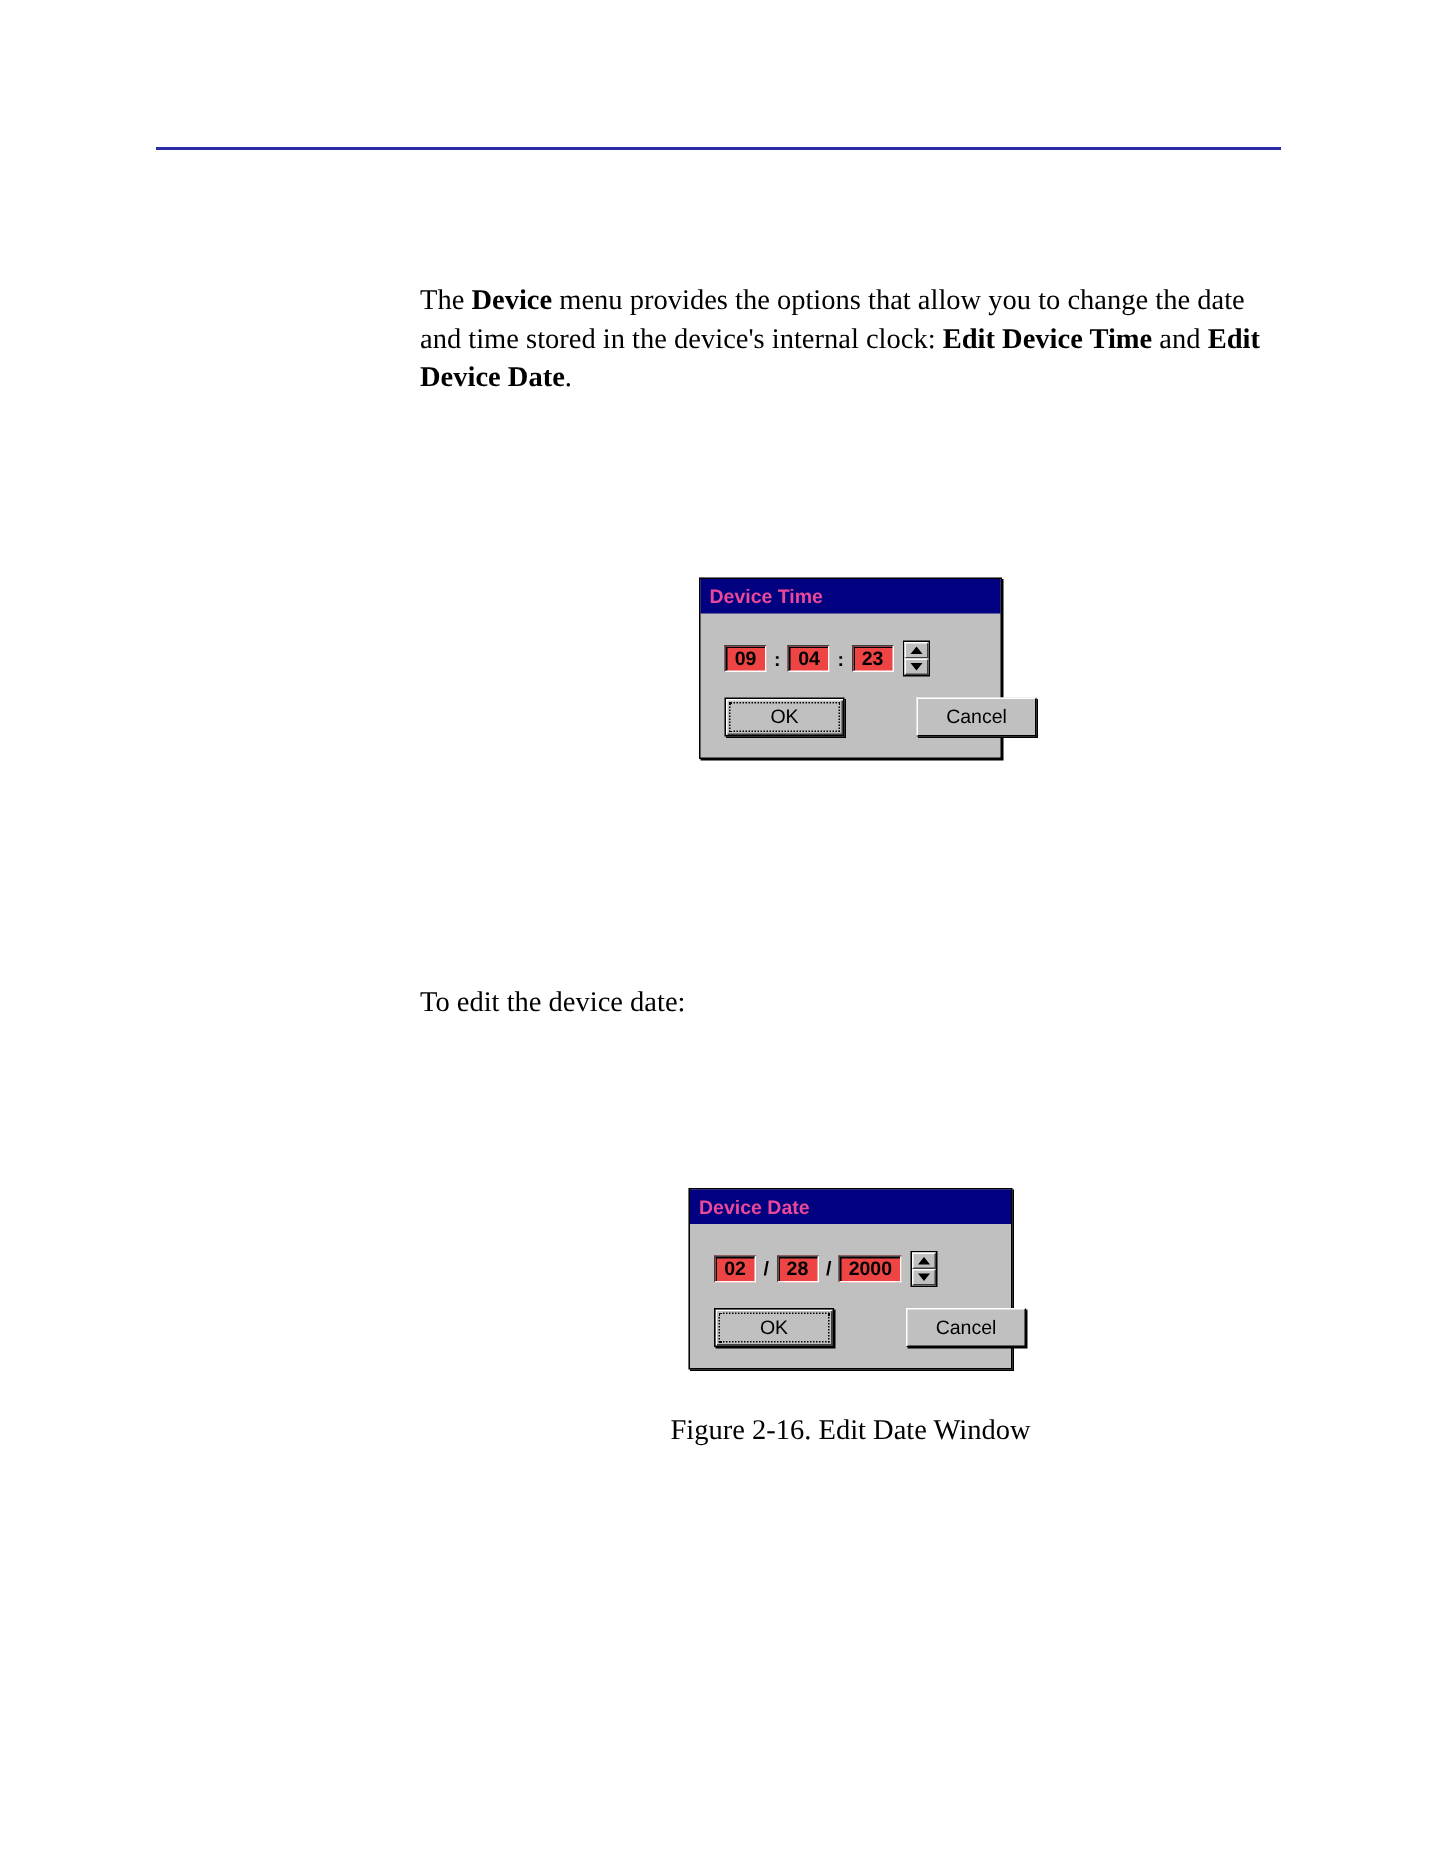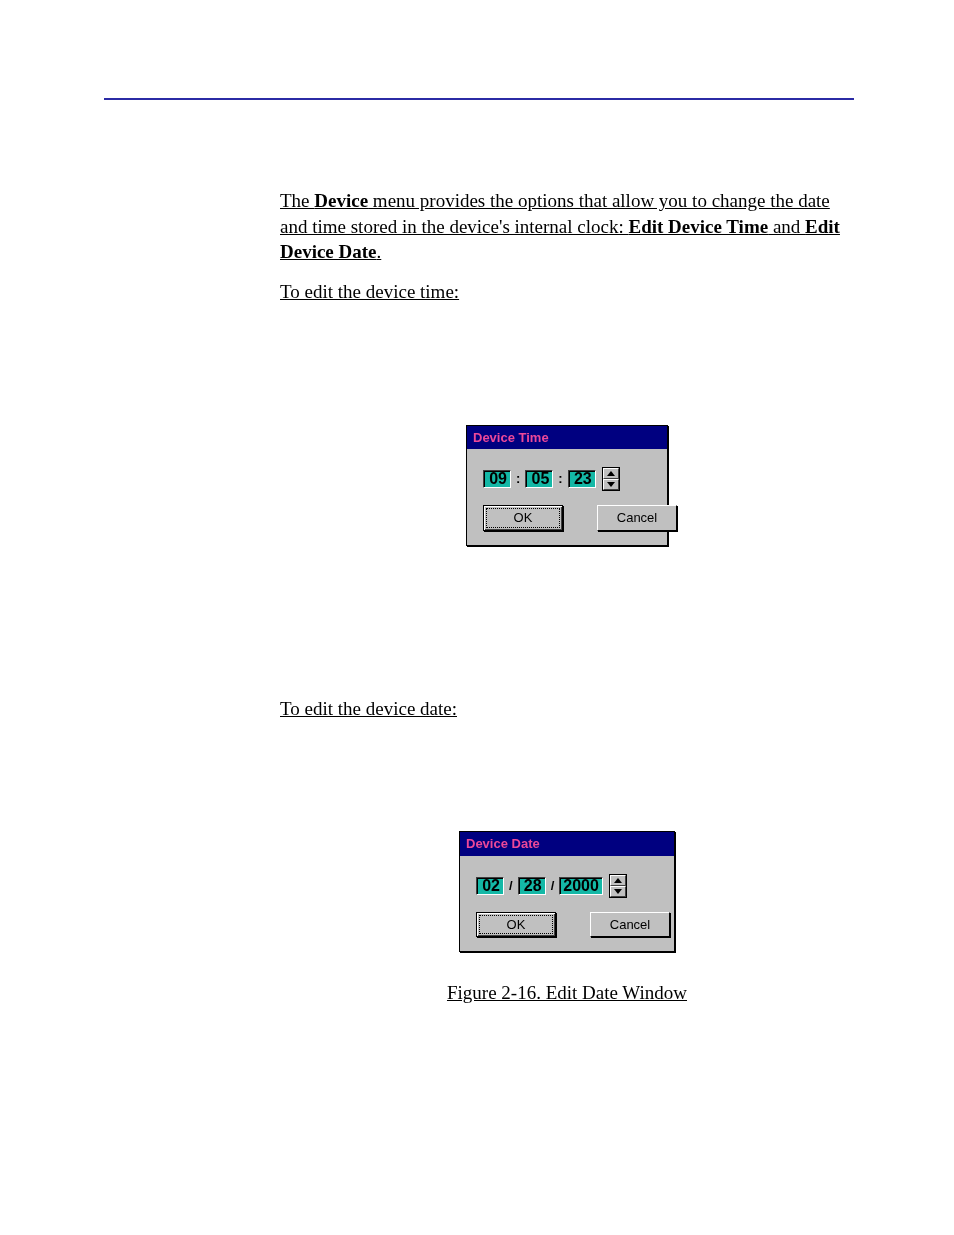--- a/index.html
+++ b/index.html
@@ -7,21 +7,20 @@
     padding: 0;
     background: #fff;
     font-family: "Book Antiqua", Palatino, "Palatino Linotype", Georgia, serif;
     color: #000;
     width: 954px;
   }
   .page {
     width: 954px;
     padding: 0;
     box-sizing: border-box;
-    text-decoration: underline;
   }
   .top-rule {
     border: none;
     border-top: 2px solid #2b2ba5;
     margin: 98px 100px 0 104px;
   }
   .content {
     margin-left: 280px;
     margin-right: 100px;
     margin-top: 88px;
@@ -60,31 +59,31 @@
   .client {
     padding: 18px 16px 14px 16px;
   }
   .field-row {
     display: flex;
     align-items: center;
     gap: 4px;
     margin-bottom: 14px;
   }
   .txt {
-    background: #14b8a6;
+    background: #ef4444;
     border-top: 1px solid #404040;
     border-left: 1px solid #404040;
     border-right: 1px solid #fff;
     border-bottom: 1px solid #fff;
     box-shadow: inset 1px 1px 0 #000;
     padding: 1px 3px;
     font-weight: bold;
     min-width: 20px;
-    text-align: right;
-    font-size: 16px;
+    text-align: center;
+    font-size: 13px;
     height: 14px;
     line-height: 14px;
   }
   .txt.wide { min-width: 34px; }
   .sep {
     font-weight: bold;
     padding: 0 1px;
   }
   .spinner {
     display: inline-flex;
@@ -111,21 +110,21 @@
     border-bottom: 5px solid #000;
   }
   .arrow-down {
     width: 0; height: 0;
     border-left: 4px solid transparent;
     border-right: 4px solid transparent;
     border-top: 5px solid #000;
   }
   .button-row {
     display: flex;
-    gap: 34px;
+    gap: 48px;
     justify-content: flex-start;
   }
   .btn {
     min-width: 58px;
     text-align: center;
     padding: 3px 10px;
     background: #c0c0c0;
     border-top: 1px solid #fff;
     border-left: 1px solid #fff;
     border-right: 1px solid #000;
@@ -147,30 +146,29 @@
 
 <div class="page">
   <hr class="top-rule">
 
   <div class="content">
 
     <p class="para">
       <span>The </span><span class="bold">Device</span><span> menu provides the options that allow you to change the date and time stored in the device's internal clock: </span><span class="bold">Edit Device Time</span><span> and </span><span class="bold">Edit Device Date</span><span>.</span>
     </p>
 
-    <p class="para">To edit the device time:</p>
 
     <div class="figure-wrap">
       <div class="win" style="width:200px;">
         <div class="titlebar">Device Time</div>
         <div class="client">
           <div class="field-row">
             <span class="txt">09</span>
             <span class="sep">:</span>
-            <span class="txt">05</span>
+            <span class="txt">04</span>
             <span class="sep">:</span>
             <span class="txt">23</span>
             <span class="spinner">
               <span class="sbtn">
                   <span class="arrow-up"></span>
                 </span>
               <span class="sbtn">
                   <span class="arrow-down"></span>
                 </span>
             </span>

